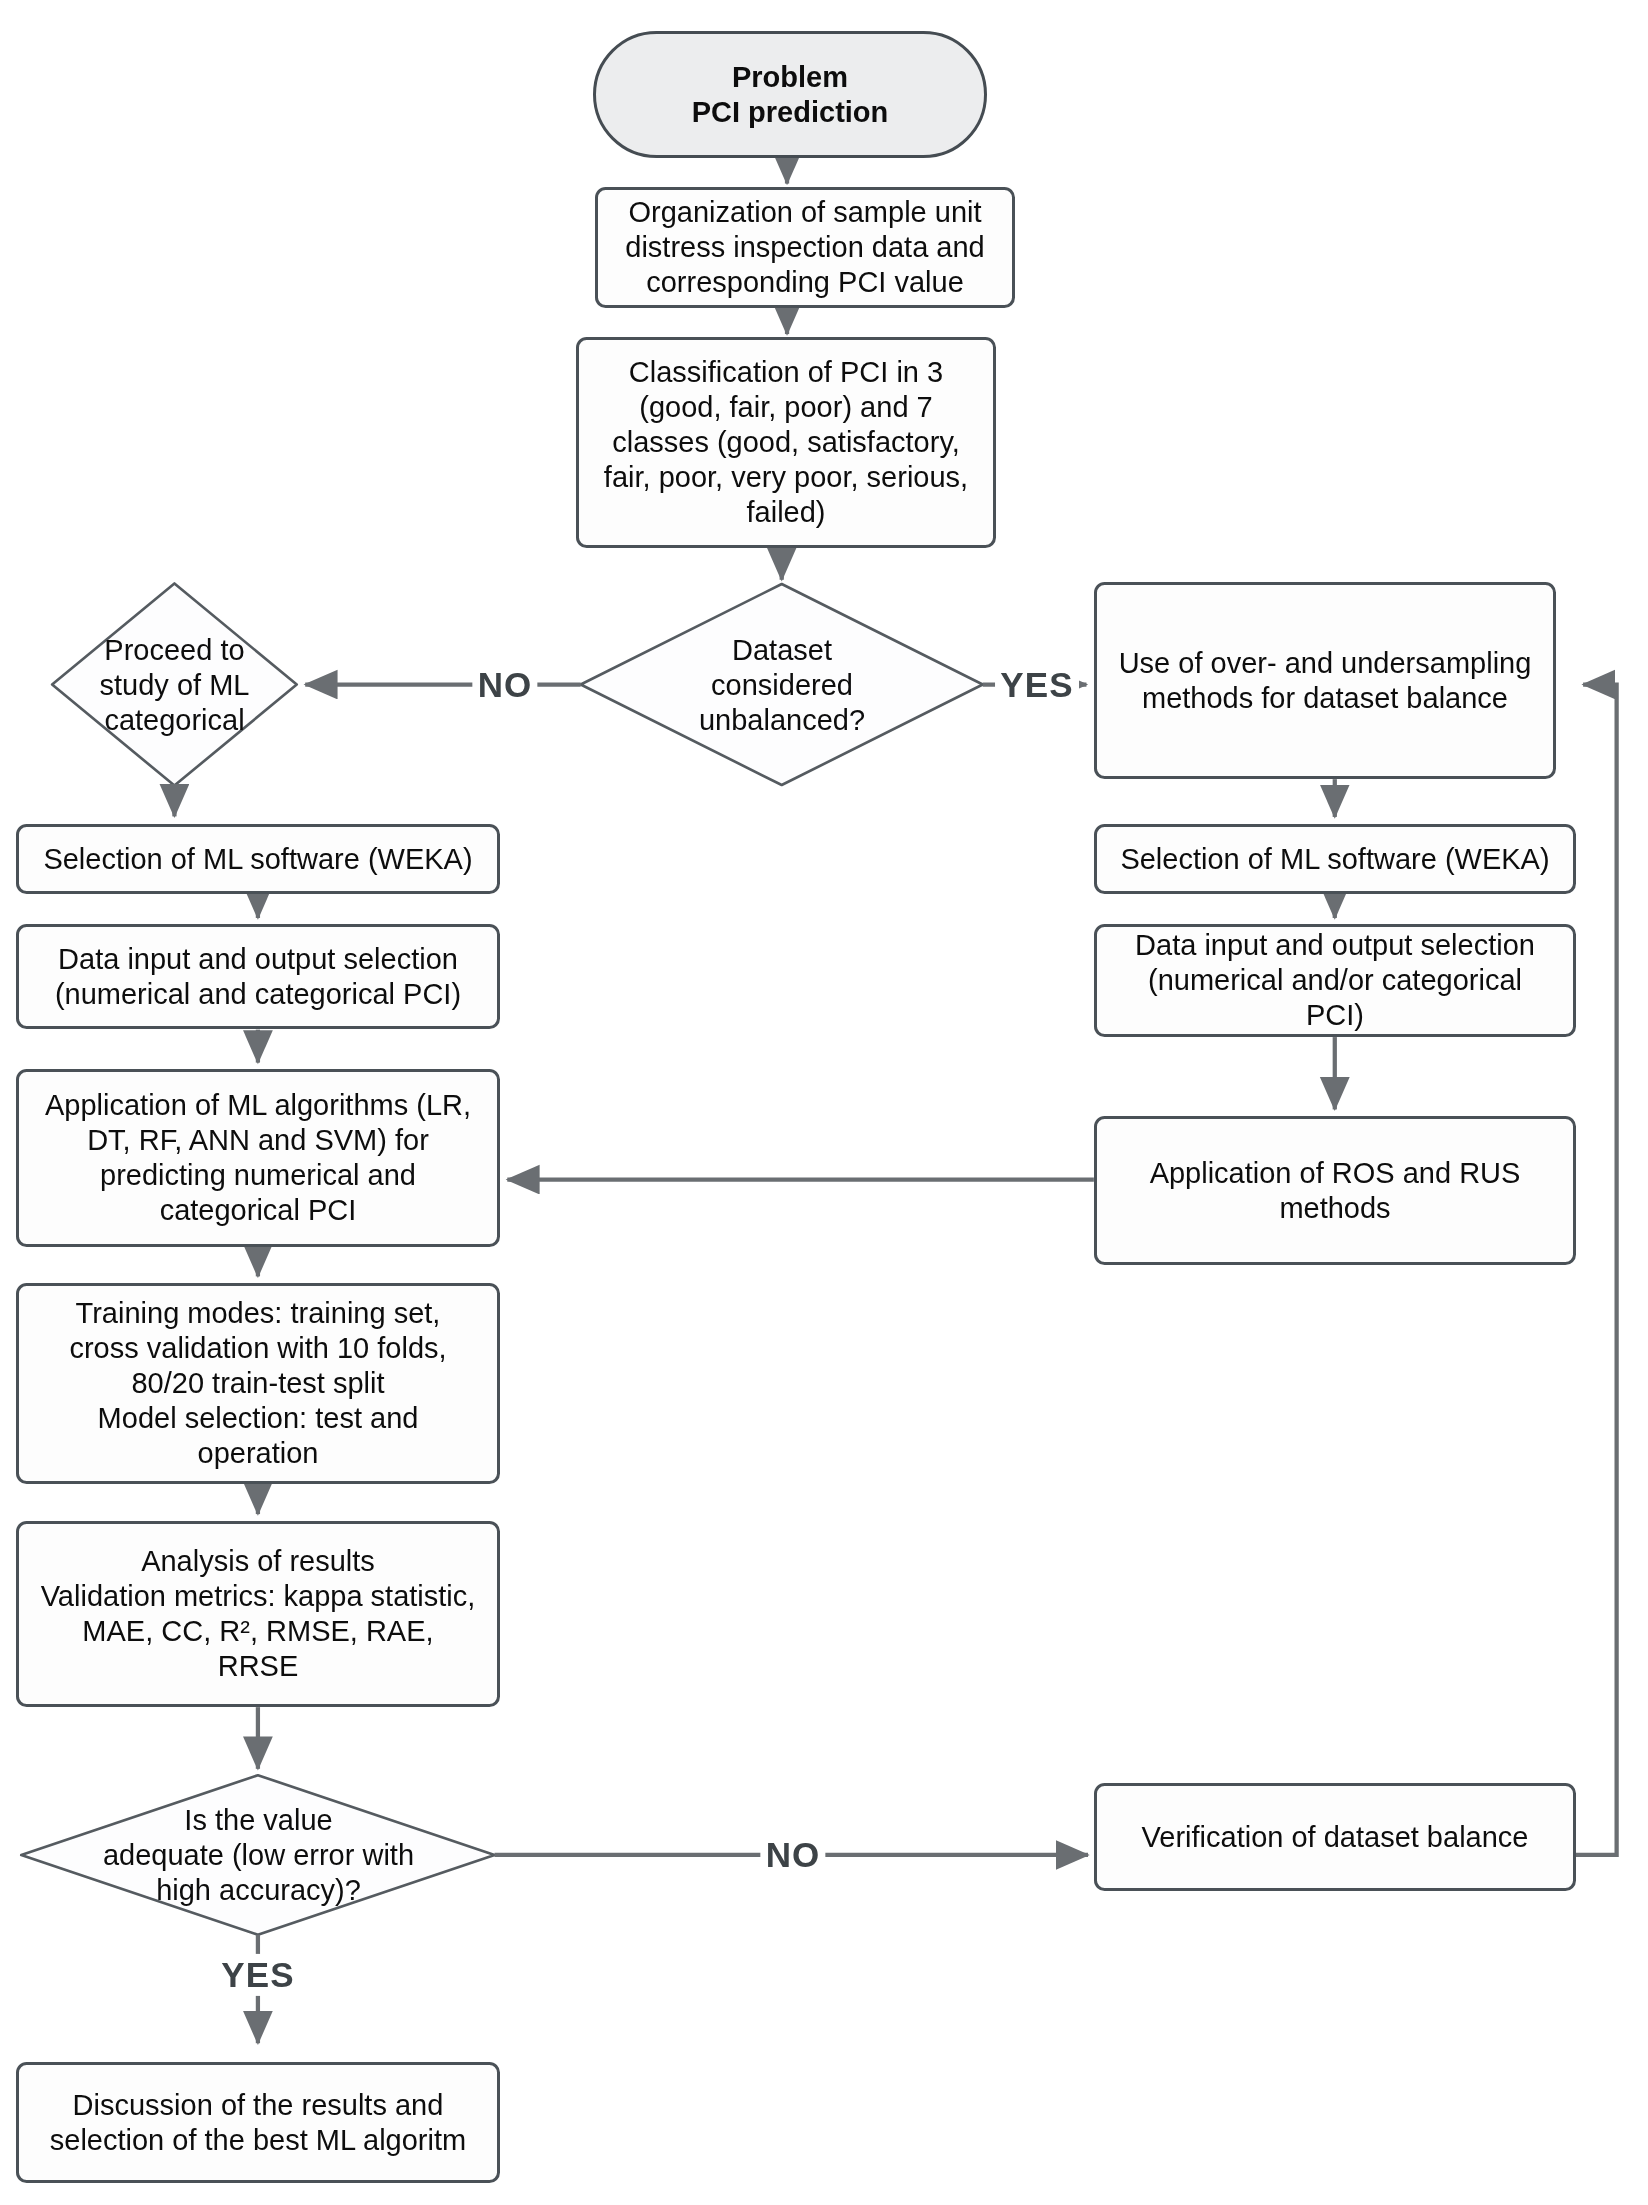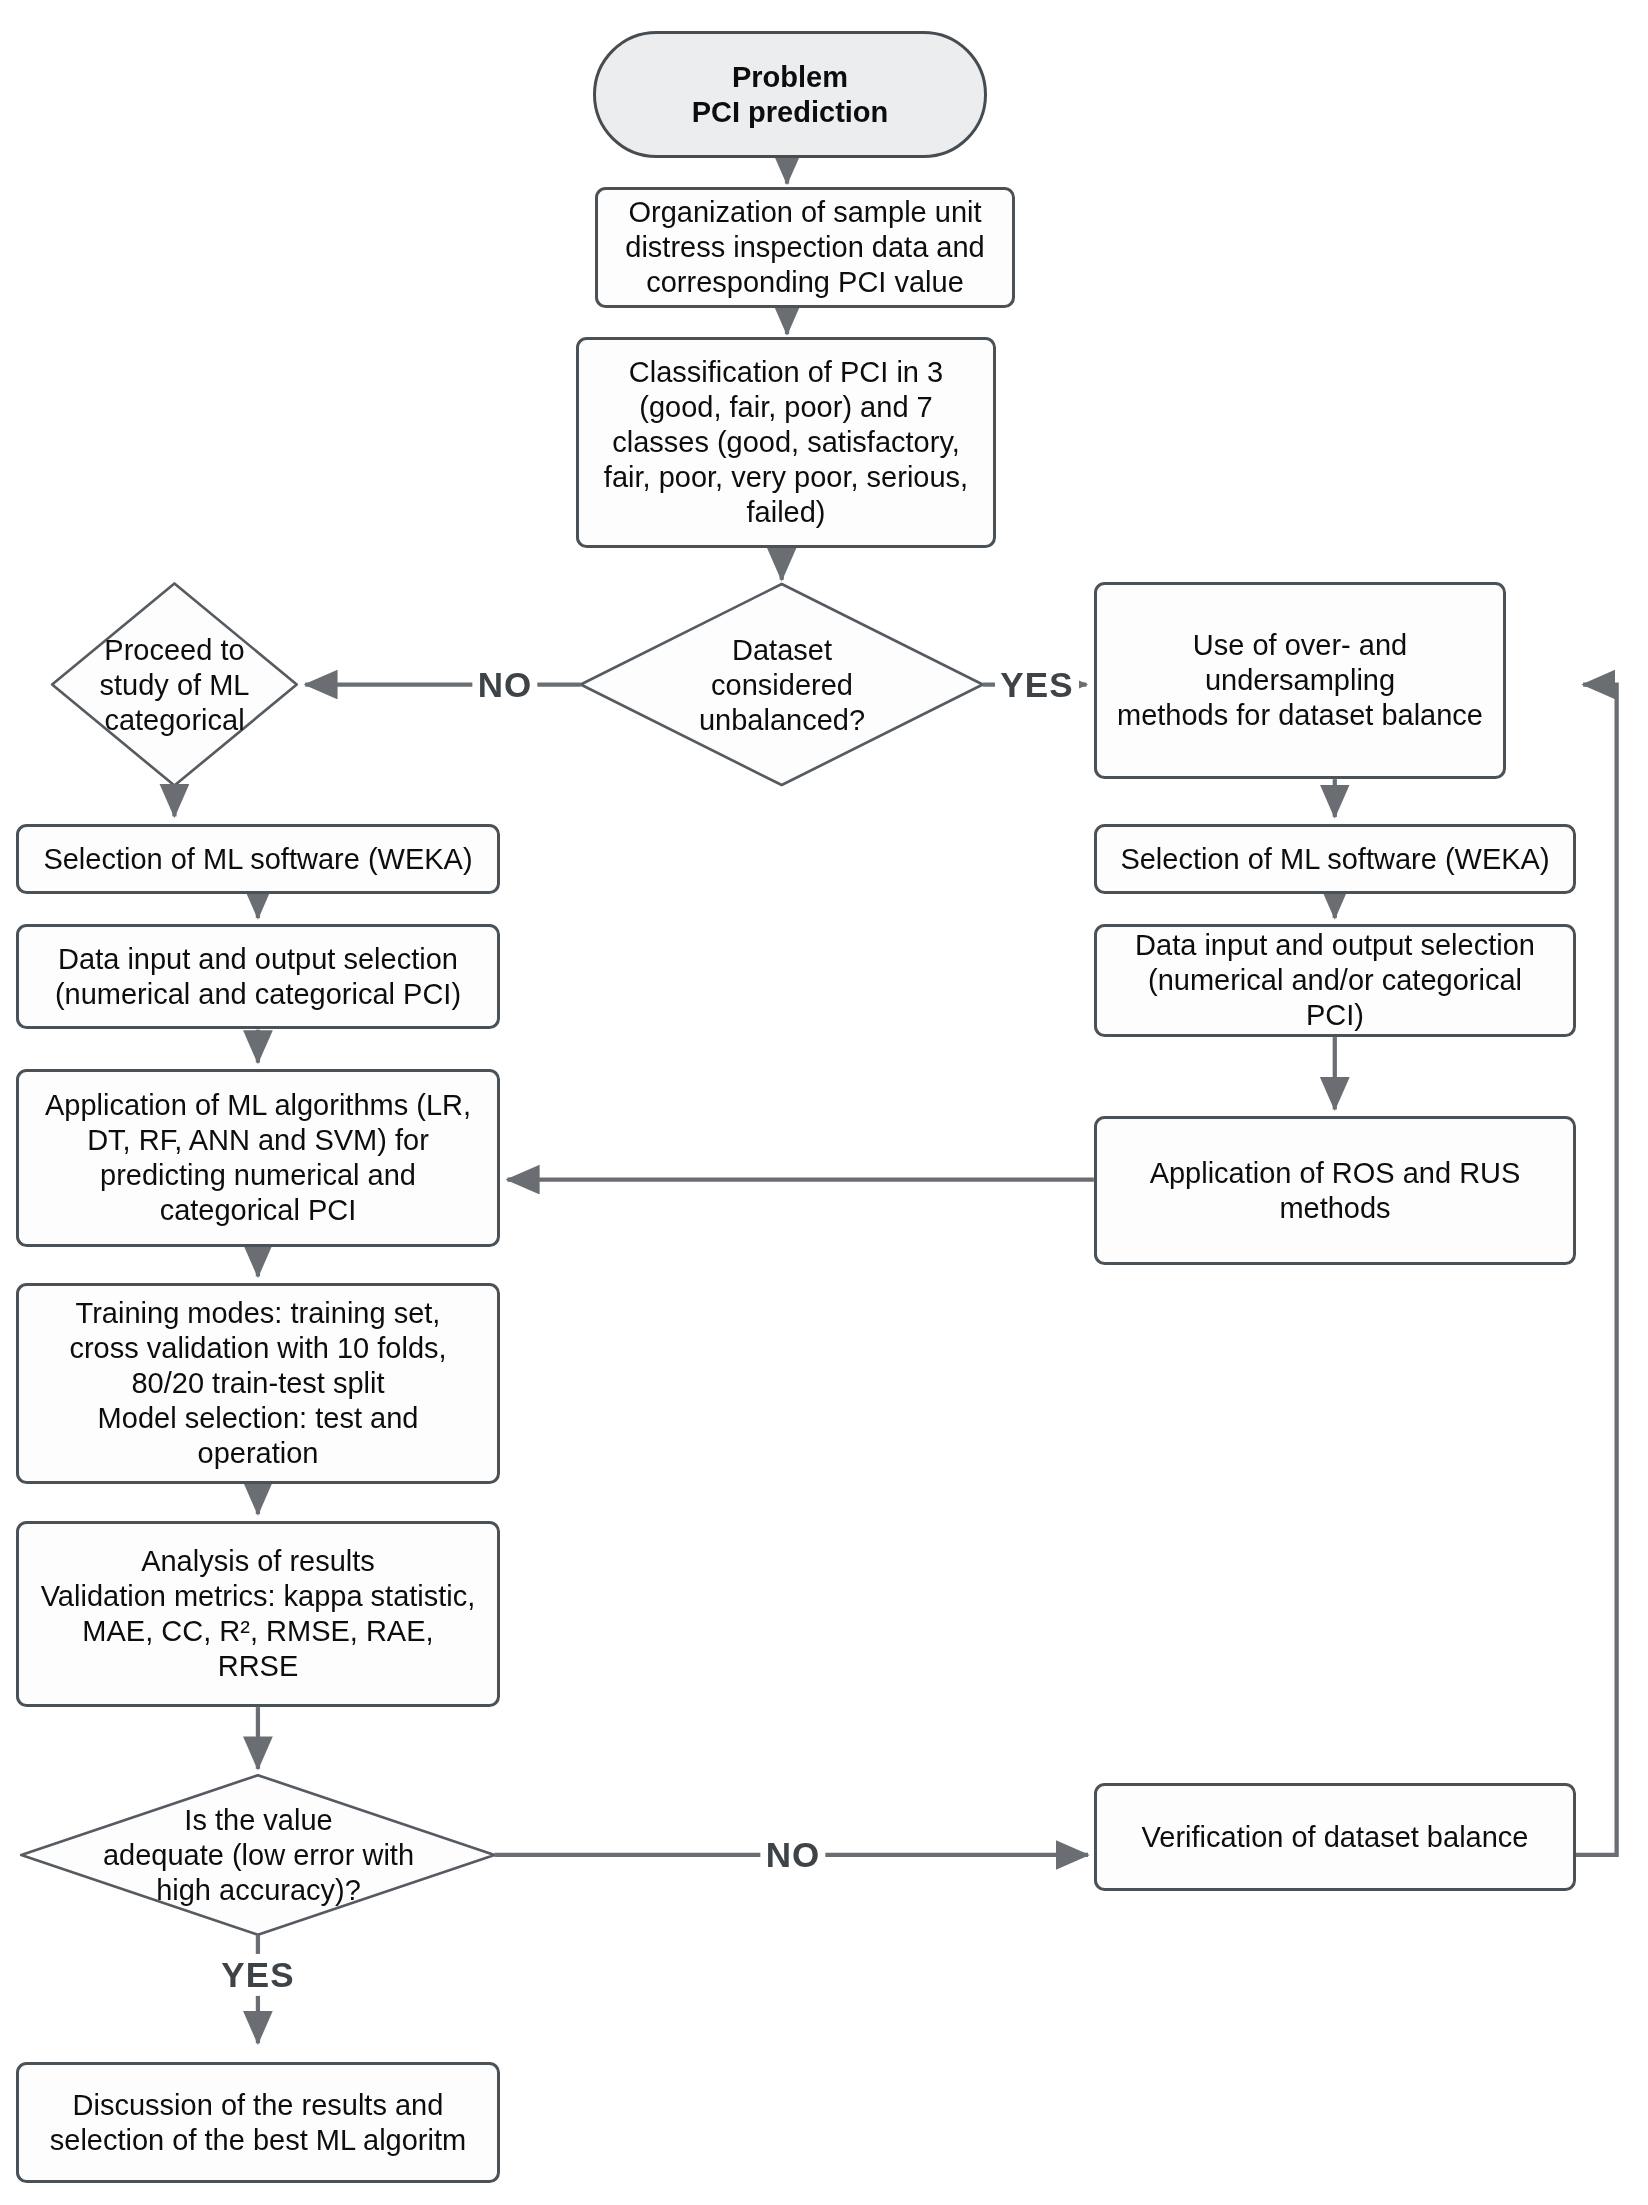--- a/index.html
+++ b/index.html
@@ -121,21 +121,21 @@
 unbalanced?</div>
 
   <div class="diamond-text" style="left:68px;top:612px;width:213px;height:146px;">Proceed to
 study of ML
 categorical</div>
 
   <div class="diamond-text" style="left:59px;top:1782px;width:399px;height:147px;">Is the value
 adequate (low error with
 high accuracy)?</div>
 
-  <div class="node process" style="left:1094px;top:582px;width:412px;height:197px;">Use of over- and undersampling
+  <div class="node process" style="left:1094px;top:582px;width:462px;height:197px;">Use of over- and undersampling
 methods for dataset balance</div>
 
   <div class="node process" style="left:1094px;top:824px;width:482px;height:70px;">Selection of ML software (WEKA)</div>
 
   <div class="node process" style="left:1094px;top:924px;width:482px;height:113px;">Data input and output selection
 (numerical and/or categorical
 PCI)</div>
 
   <div class="node process" style="left:1094px;top:1116px;width:482px;height:149px;">Application of ROS and RUS
 methods</div>

